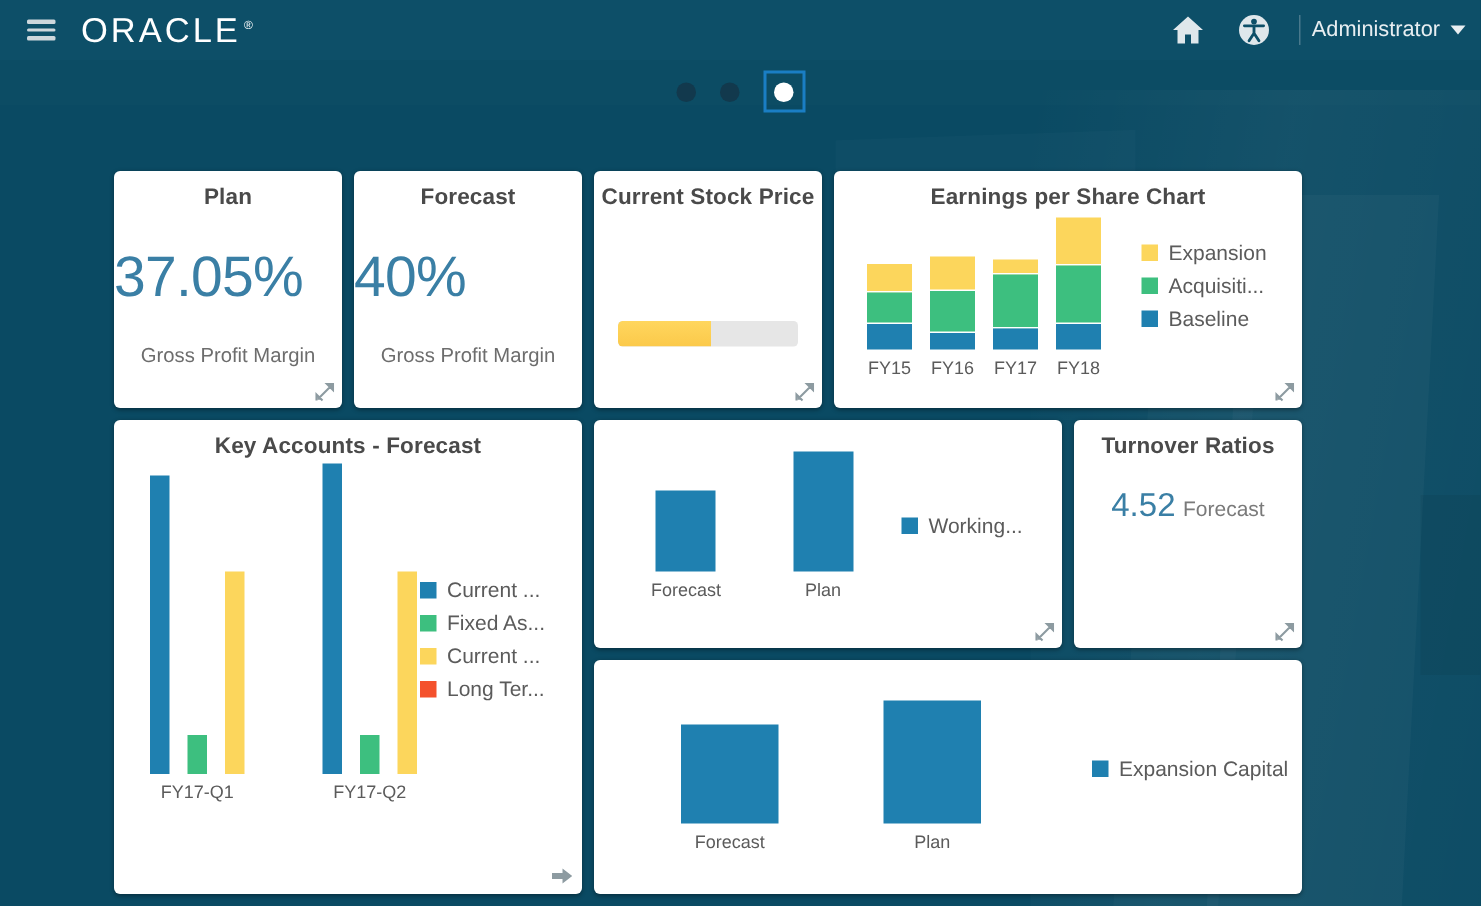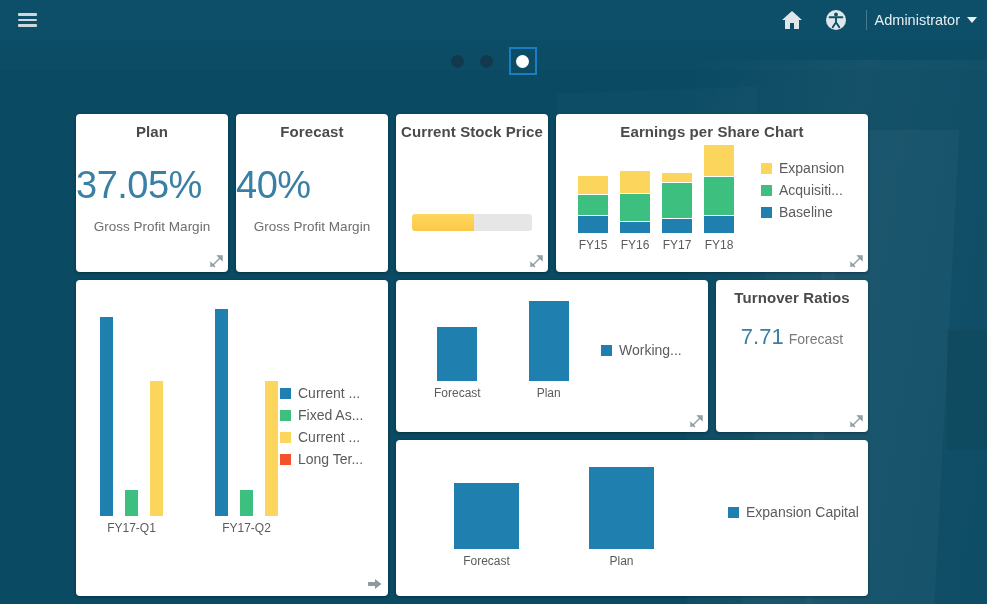--- a/index.html
+++ b/index.html
@@ -61,21 +61,21 @@
     text-align: center; font-size: 15px; font-weight: bold; color: #4a4a4a;
     padding-top: 9px; letter-spacing: 0.1px;
   }
   .resize-handle {
     position: absolute; right: 5px; bottom: 4px; width: 13px; height: 13px; cursor: nwse-resize;
   }
   .arrow-handle { position: absolute; right: 6px; bottom: 6px; width: 14px; height: 12px; cursor: pointer; }
 
   
   .kpi-value { color: #3a7fa5; font-size: 38px; font-weight: 300; margin-top: 24px; letter-spacing: -0.5px;}
-  .kpi-sub { text-align: center; color: #6d6d6d; font-size: 13.5px; margin-top: 12px; }
+  .kpi-sub { text-align: center; color: #6d6d6d; font-size: 13.5px; margin-top: 22px; }
 
   
   .stock-value { text-align: center; color: #fbc02d; font-size: 26px; font-weight: 400; margin-top: 32px; }
   .bar-track { position: absolute; left: 16px; right: 16px; top: 100px; height: 17px; background: #e6e6e6; border-radius: 3px; overflow: hidden; }
   .bar-fill { height: 100%; background: linear-gradient(180deg,#ffd65e 0%,#fbc94a 100%); border-radius: 3px 0 0 3px; }
 
   
   .ratio-row { text-align: center; margin-top: 18px; }
   .ratio-row .num { color: #3a7fa5; font-size: 22px; font-weight: 400; }
   .ratio-row .lbl { color: #7a7a7a; font-size: 14px; margin-left: 5px; }
@@ -102,20 +102,24 @@
   <i class="bg-b3"></i>
   <i class="bg-b4"></i>
 </div>
 
 <div class="topbar">
   <div class="hamburger">
     <span></span>
       <span></span>
       <span></span>
   </div>
+  <div class="oracle-logo">
+    <span>ORACLE</span>
+    <span class="tm">®</span>
+  </div>
   <div class="topbar-right">
     <div class="ic-btn">
       <svg width="22" height="20" viewBox="0 0 22 20">
           <path d="M11 1 L21 10 L18 10 L18 19 L13 19 L13 13 L9 13 L9 19 L4 19 L4 10 L1 10 Z" fill="#dfe7eb"></path>
         </svg>
     </div>
     <div class="ic-btn">
       <svg width="22" height="22" viewBox="0 0 22 22">
         <circle cx="11" cy="11" r="10" fill="#dfe7eb"></circle>
         <circle cx="11" cy="5.4" r="1.9" fill="#0d4f68"></circle>
@@ -223,20 +227,21 @@
         <span class="legend-text">Baseline</span>
       </div>
     </div>
   <svg class="resize-handle" viewBox="0 0 13 13">
     <path d="M1 12 L1 8 L3 10 L10 3 L8 1 L12 1 L12 5 L10 3 M3 10 L5 12 Z" fill="none" stroke="#8d9ba1" stroke-width="1.4"></path>
     <path d="M11.5 1.5 L11.5 4.5 L8.5 1.5 Z M1.5 11.5 L1.5 8.5 L4.5 11.5 Z" fill="#8d9ba1"></path>
   </svg>
 </div>
 
 <div class="card" style="left:76px; top:280px; width:312px; height:316px;">
+  <div class="card-title">Key Accounts - Forecast</div>
   <div class="bars" id="ka-bars" style="left: 24px; top: 30px; width: 200px; height: 225px; gap: 52px; justify-content: flex-start;">
       <div class="bargroup">
         <div class="barset" style="gap: 12px; height: 207px;">
           <div class="bar" style="width: 13px; height: 199.038px; background: rgb(31, 128, 176);"></div>
           <div class="bar" style="width: 13px; height: 25.875px; background: rgb(61, 191, 127);"></div>
           <div class="bar" style="width: 13px; height: 135.346px; background: rgb(252, 214, 92);"></div>
         </div>
         <div class="axis-lbl">FY17-Q1</div>
       </div>
       <div class="bargroup">
@@ -294,21 +299,21 @@
     </div>
   <svg class="resize-handle" viewBox="0 0 13 13">
     <path d="M1 12 L1 8 L3 10 L10 3 L8 1 L12 1 L12 5 L10 3 M3 10 L5 12 Z" fill="none" stroke="#8d9ba1" stroke-width="1.4"></path>
     <path d="M11.5 1.5 L11.5 4.5 L8.5 1.5 Z M1.5 11.5 L1.5 8.5 L4.5 11.5 Z" fill="#8d9ba1"></path>
   </svg>
 </div>
 
 <div class="card" style="left:716px; top:280px; width:152px; height:152px;">
   <div class="card-title">Turnover Ratios</div>
   <div class="ratio-row">
-    <span class="num">7.71</span><span class="lbl">Forecast</span>
+    <span class="num">4.52</span><span class="lbl">Forecast</span>
   </div>
   <svg class="resize-handle" viewBox="0 0 13 13">
     <path d="M1 12 L1 8 L3 10 L10 3 L8 1 L12 1 L12 5 L10 3 M3 10 L5 12 Z" fill="none" stroke="#8d9ba1" stroke-width="1.4"></path>
     <path d="M11.5 1.5 L11.5 4.5 L8.5 1.5 Z M1.5 11.5 L1.5 8.5 L4.5 11.5 Z" fill="#8d9ba1"></path>
   </svg>
 </div>
 
 <div class="card" style="left:396px; top:440px; width:472px; height:156px;">
   <div class="bars" id="oc-bars" style="left: 58px; top: 28px; width: 230px; height: 100px; gap: 70px; justify-content: flex-start;">
       <div class="bargroup">

